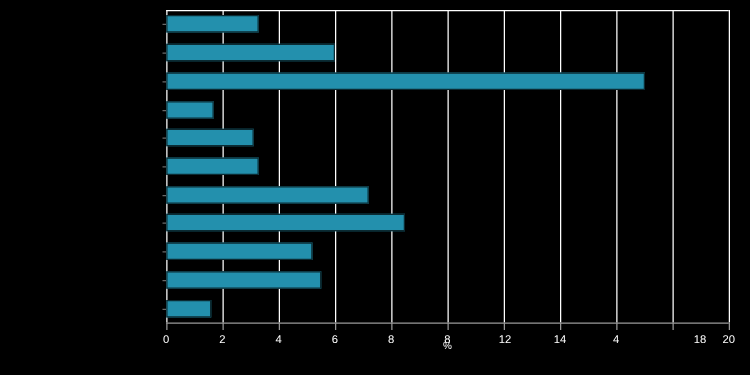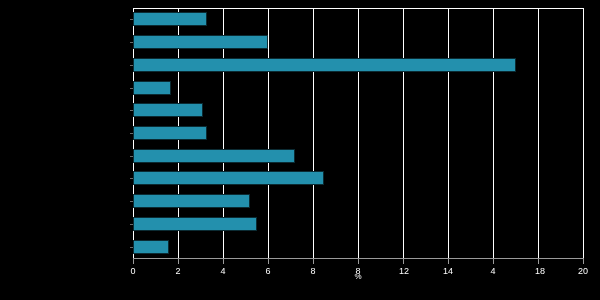--- a/index.html
+++ b/index.html
@@ -217,19 +217,19 @@
       <div class="x-tick-label" style="left: 313px;">8</div>
       <div class="x-tick" style="left: 358px;"></div>
       <div class="x-tick-label" style="left: 358px;">8</div>
       <div class="x-tick" style="left: 403px;"></div>
       <div class="x-tick-label" style="left: 404px;">12</div>
       <div class="x-tick" style="left: 448px;"></div>
       <div class="x-tick-label" style="left: 448px;">14</div>
       <div class="x-tick" style="left: 493px;"></div>
       <div class="x-tick-label" style="left: 493px;">4</div>
       <div class="x-tick" style="left: 538px;"></div>
-      <div class="x-tick-label" style="left: 540px;">18</div>
+      <div class="x-tick-label" style="left: 560px;">18</div>
       <div class="x-tick" style="left: 583px;"></div>
       <div class="x-tick-label" style="left: 583px;">20</div>
     </div>
   <div id="x-axis-title">%</div>
 
 </div>
 
 </body></html>

